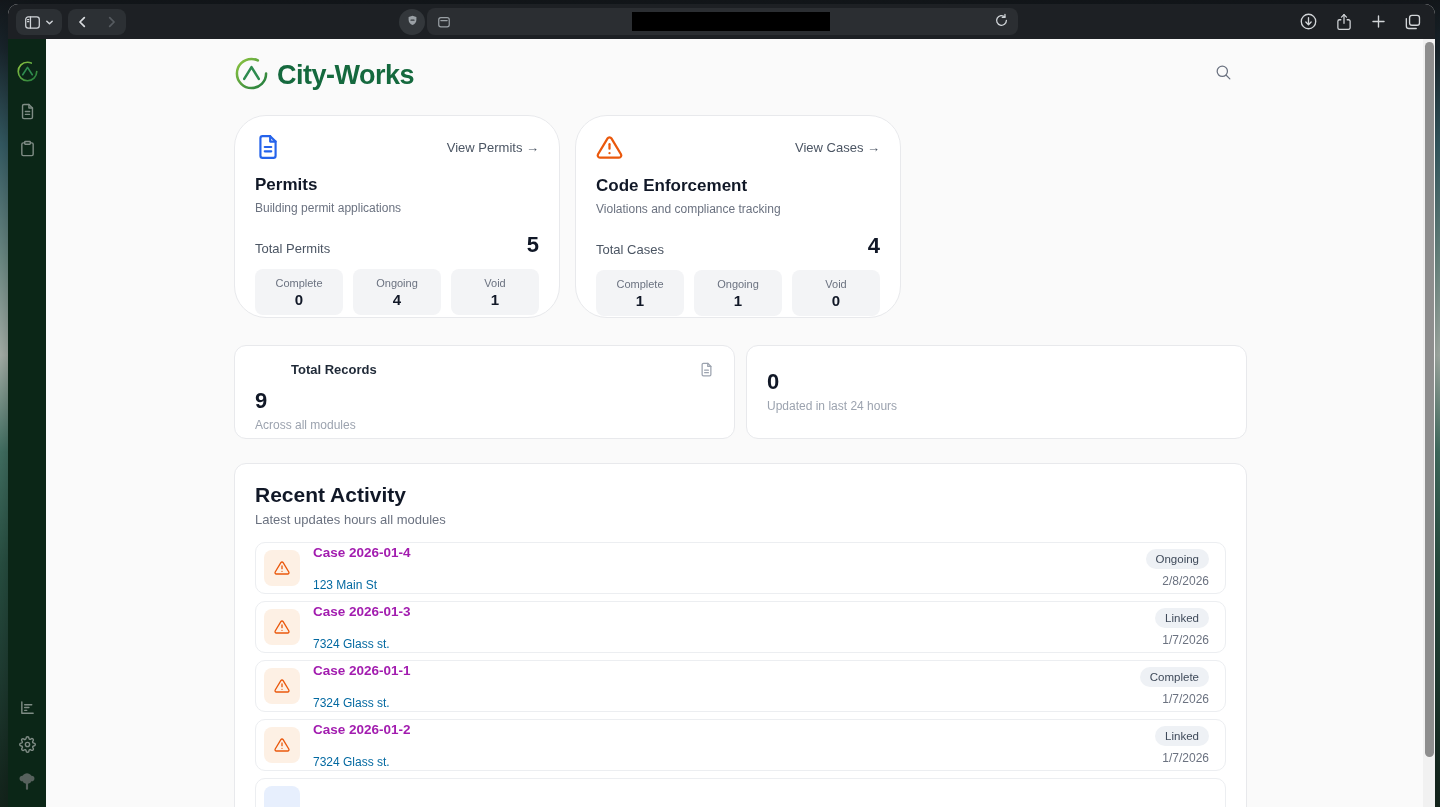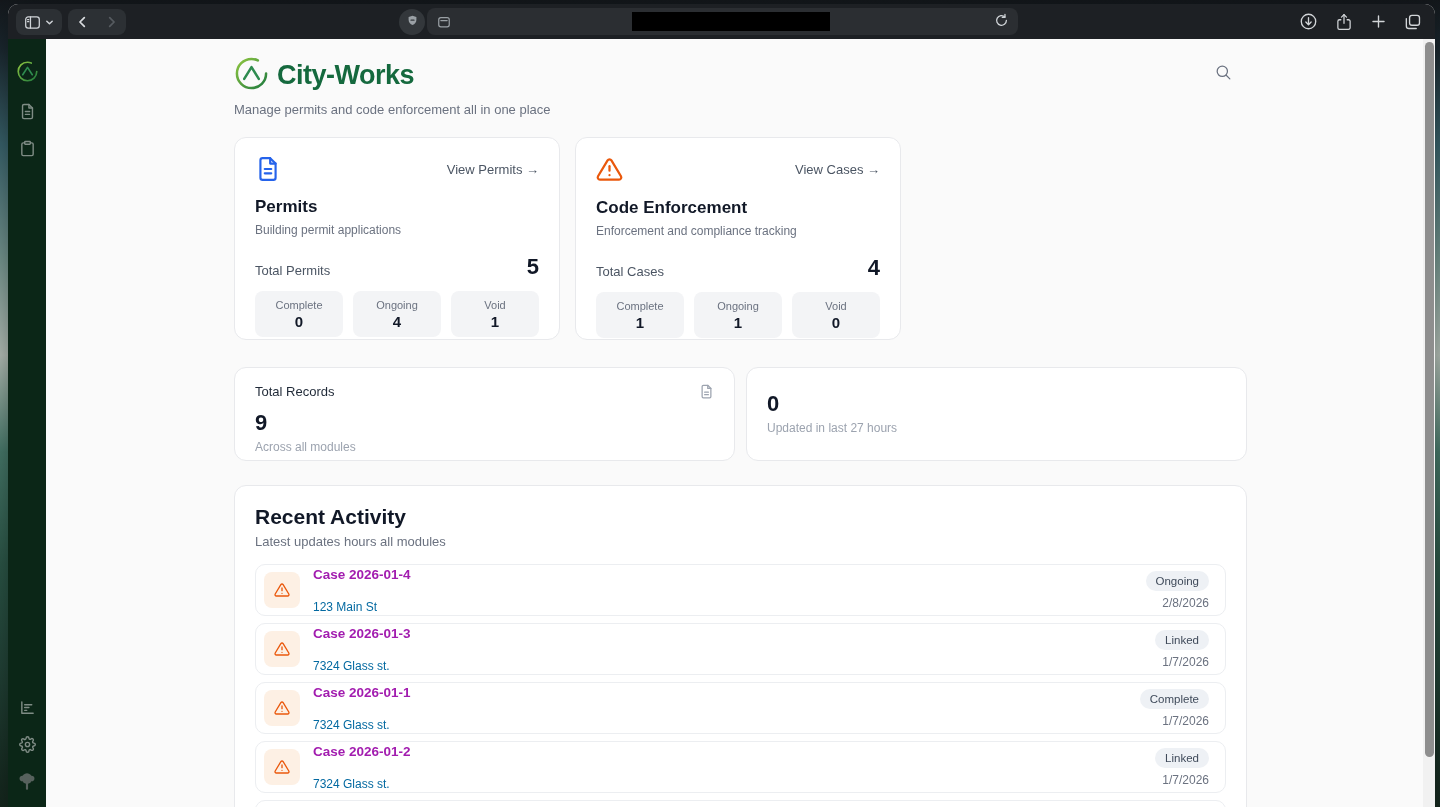--- a/index.html
+++ b/index.html
@@ -46,38 +46,38 @@
     background:#8e8e8e; border-radius:5px; }
   .content { position:absolute; left:188px; top:0; width:1013px; padding-top:17px; }
   
   .hdr-row { display:flex; align-items:center; gap:8px; }
   .hdr-title { font-size:27px; font-weight:bold; color:#15693e; letter-spacing:-.5px; }
   .hdr-sub { margin-top:7px; font-size:13px; color:#6b7280; }
   .search-btn { position:absolute; top:24px; right:14px; cursor:pointer; }
   
   .card { background:#fff; border:1px solid #e8e9ec; border-radius:12px; }
   .row1 { display:flex; gap:15px; margin-top:20px; }
-  .mod-card { width:326px; height:203px; padding:18px 20px; }
+  .mod-card { width:326px; height:203px; padding:18px 20px;border-radius:32px; }
   .mod-top { display:flex; justify-content:space-between; align-items:flex-start; }
   .mod-link { font-size:13px; color:#4b5563; margin-top:6px; cursor:pointer; }
   .mod-title { margin-top:11px; font-size:17px; font-weight:bold; color:#111827; }
   .mod-desc { margin-top:6px; font-size:12px; color:#6b7280; }
   .mod-total { margin-top:19px; display:flex; justify-content:space-between; align-items:flex-end; }
   .mod-total-label { font-size:13px; color:#4b5563; }
   .mod-total-value { font-size:22px; font-weight:bold; color:#111827; line-height:1; }
   .stat-row { margin-top:13px; display:flex; gap:10px; }
   .stat-box { flex:1; height:46px; background:#f3f4f6; border-radius:8px;
     display:flex; flex-direction:column; align-items:center; justify-content:center; }
   .stat-label { font-size:11px; color:#6b7280; }
   .stat-value { margin-top:2px; font-size:15px; font-weight:bold; color:#111827; }
   
   .row2 { display:flex; gap:11px; margin-top:27px; }
   .sum-card { flex:1; height:94px; padding:16px 20px; }
   .sum-top { display:flex; justify-content:space-between; align-items:flex-start; }
-  .sum-title { font-size:13px; font-weight:400; color:#1f2937; }
+  .sum-title { font-size:13px; font-weight:700; color:#1f2937;margin-left:36px; }
   .sum-value { margin-top:9px; font-size:22px; font-weight:bold; color:#111827; line-height:1; }
   .sum-caption { margin-top:6px; font-size:12px; color:#9ca3af; }
   
   .act-card { margin-top:24px; padding:19px 20px 20px 20px; height:380px; }
   .act-title { font-size:21px; font-weight:bold; color:#111827; }
   .act-sub { margin-top:5px; font-size:13px; color:#6b7280; }
   .act-list { margin-top:15px; display:flex; flex-direction:column; gap:7px; }
   .act-row { display:flex; align-items:center; height:52px; border:1px solid #eceef1;
     border-radius:10px; background:#fff; padding:8px 16px 8px 8px; cursor:pointer; }
   .act-iconbox { width:36px; height:36px; border-radius:8px; display:flex;
@@ -246,21 +246,20 @@
                   <stop offset="0" stop-color="#8fc640"></stop>
                     <stop offset="1" stop-color="#1e7a3e"></stop>
                 </linearGradient>
               </defs>
               <circle cx="18" cy="18" r="15" stroke="url(#lg2)" stroke-width="2.6" stroke-linecap="round" stroke-dasharray="77 17"></circle>
               <path d="M10.5 23.5 18 11.5 25.5 23.5" stroke="#2e8b4f" stroke-width="2.6" stroke-linecap="round" stroke-linejoin="round"></path>
             </svg>
           </span>
           <span class="hdr-title">City-Works</span>
         </div>
-        <div class="hdr-sub">Manage permits and code enforcement all in one place</div>
 
         <span class="search-btn">
           <svg width="19" height="19" viewBox="0 0 24 24" fill="none" stroke="#6b7280" stroke-width="1.6" stroke-linecap="round">
             <circle cx="10.5" cy="10.5" r="6.5"></circle>
               <line x1="15.4" y1="15.4" x2="20" y2="20"></line>
           </svg>
         </span>
 
         <div class="row1">
 
@@ -303,21 +302,21 @@
               <span>
                 <svg width="27" height="27" viewBox="0 0 24 24" fill="none" stroke="#ea580c" stroke-width="2" stroke-linecap="round" stroke-linejoin="round">
                   <path d="M10.3 3.9 1.8 18a2 2 0 0 0 1.7 3h17a2 2 0 0 0 1.7-3L13.7 3.9a2 2 0 0 0-3.4 0z"></path>
                   <line x1="12" y1="9" x2="12" y2="13"></line>
                     <line x1="12" y1="17" x2="12.01" y2="17"></line>
                 </svg>
               </span>
               <span class="mod-link">View Cases →</span>
             </div>
             <div class="mod-title">Code Enforcement</div>
-            <div class="mod-desc">Enforcement and compliance tracking</div>
+            <div class="mod-desc">Violations and compliance tracking</div>
             <div class="mod-total">
               <span class="mod-total-label">Total Cases</span>
               <span class="mod-total-value">4</span>
             </div>
             <div class="stat-row">
               <div class="stat-box">
                 <span class="stat-label">Complete</span>
                 <span class="stat-value">1</span>
               </div>
               <div class="stat-box">
@@ -343,21 +342,21 @@
                   <line x1="9" y1="13" x2="15" y2="13"></line>
                     <line x1="9" y1="17" x2="15" y2="17"></line>
                 </svg>
               </span>
             </div>
             <div class="sum-value">9</div>
             <div class="sum-caption">Across all modules</div>
           </div>
           <div class="card sum-card">
             <div class="sum-value">0</div>
-            <div class="sum-caption">Updated in last 27 hours</div>
+            <div class="sum-caption">Updated in last 24 hours</div>
           </div>
         </div>
 
         <div class="card act-card">
           <div class="act-title">Recent Activity</div>
           <div class="act-sub">Latest updates hours all modules</div>
           <div class="act-list">
 
             <div class="act-row">
               <span class="act-iconbox iconbox-orange">

